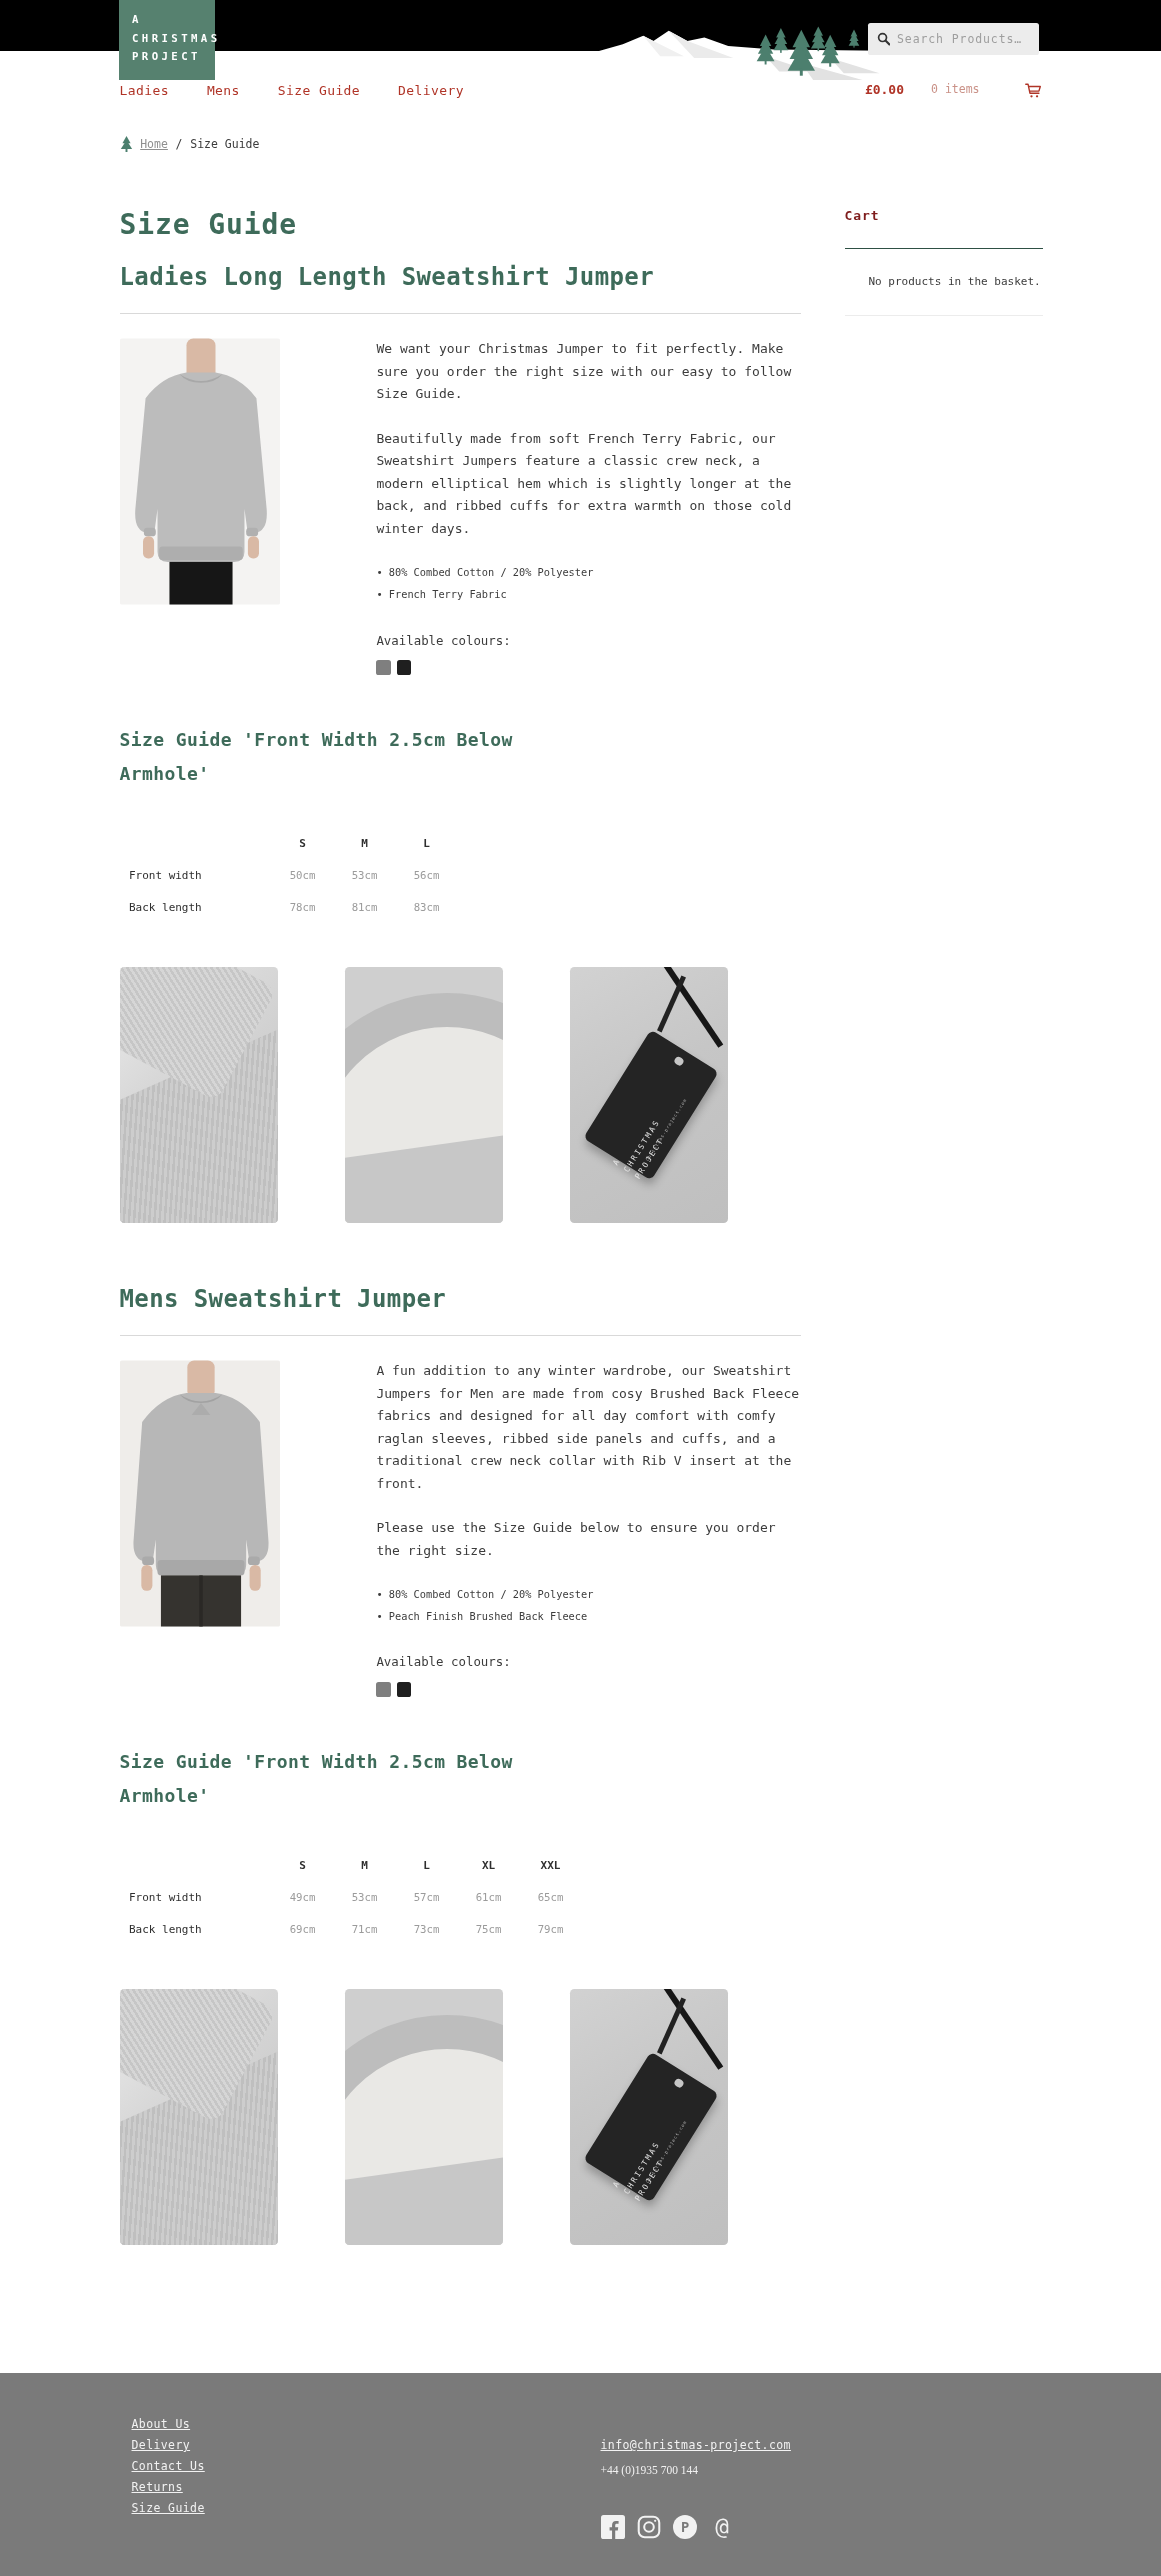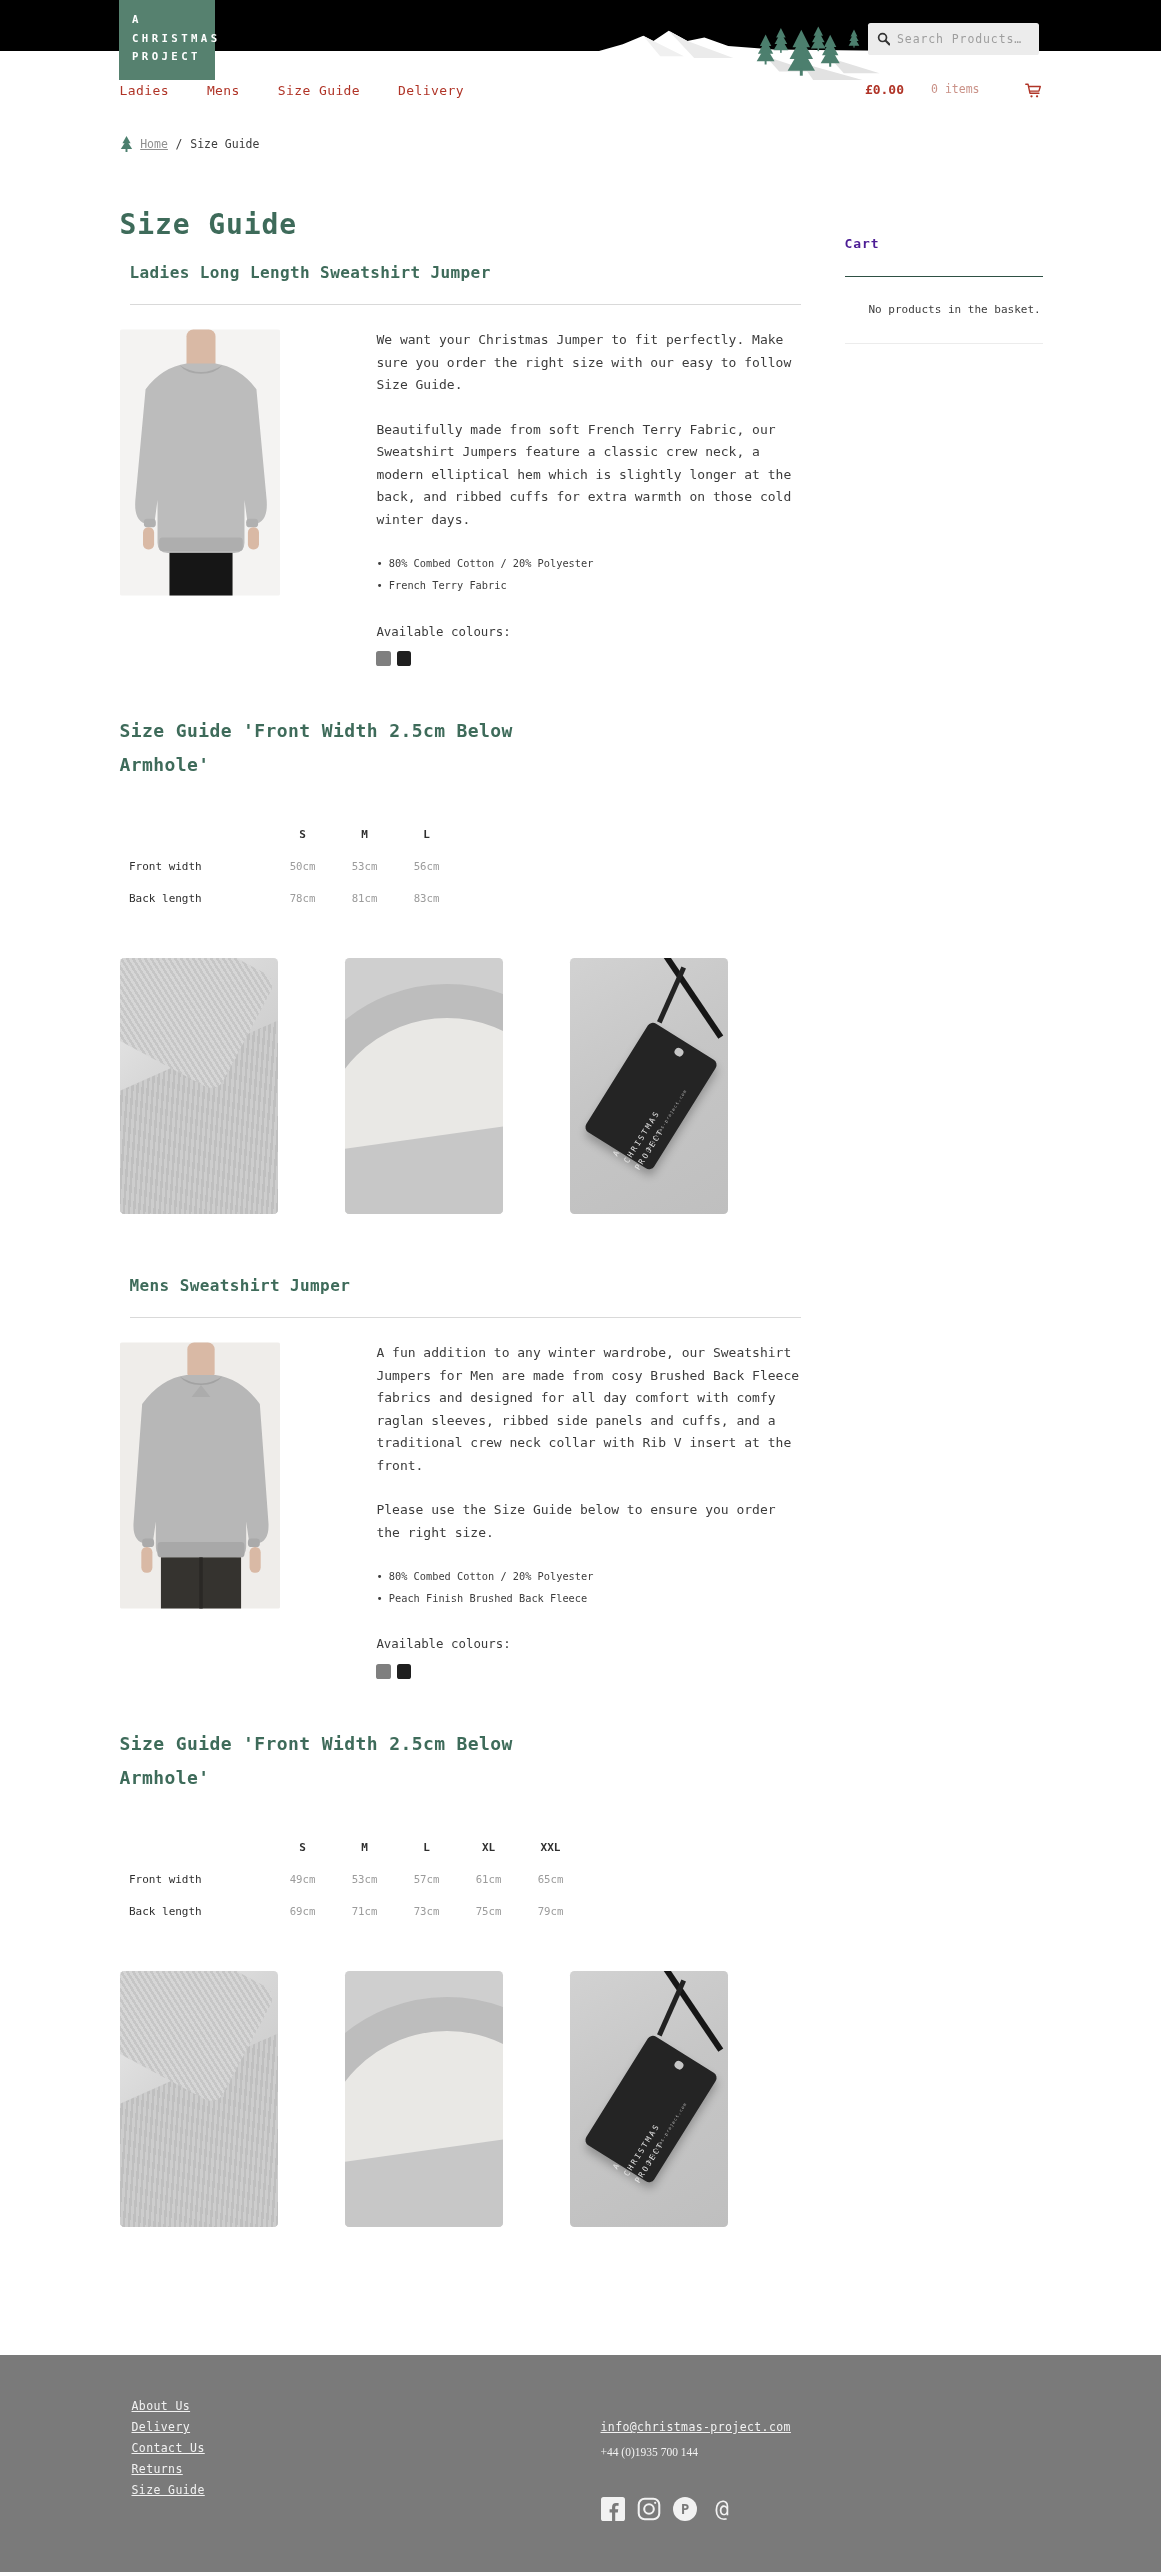--- a/index.html
+++ b/index.html
@@ -42,22 +42,22 @@
   .breadcrumb a { color:#8f8f8f; }
   .breadcrumb .sep, .breadcrumb .current { color:#3c3c3c; }
 
   
   .layout { display:flex; margin-top:56px; }
   main { width:681px; }
   aside { width:198px; margin-left:44px; }
 
   h1 { font-size:28px; color:#3E6B5A; letter-spacing:0.9px; font-weight:bold; }
   h2.section {
-    font-size:16px; color:#3E6B5A; font-weight:bold; letter-spacing:0.4px;
-    margin-top:22px; padding-bottom:22px; border-bottom:0.9px solid #d9d9d9;margin-left:10px;
+    font-size:24px; color:#3E6B5A; font-weight:bold; letter-spacing:0.4px;
+    margin-top:22px; padding-bottom:22px; border-bottom:0.9px solid #d9d9d9;
   }
   h2.table-heading {
     font-size:18px; color:#3E6B5A; font-weight:bold; letter-spacing:0.4px;
     width:479px; line-height:1.9; margin-top:48px;
   }
 
   .product-row { display:flex; gap:64px; margin-top:24px; }
   .copy { width:427px; font-size:13px; line-height:1.73;margin-left:32px; }
   .copy p { margin-bottom:22px; }
   .copy ul { list-style:none; font-size:10.3px; line-height:2.1; }
@@ -111,22 +111,22 @@
     position:absolute; top:50px; left:-10.3px; width:128px; transform:rotate(-90deg);
     color:#e8e8e8; font-size:7.7px; letter-spacing:2.1px; line-height:1.7; text-align:left;
   }
   .tag .tag-url {
     position:absolute; top:51px; right:-46px; width:120px; transform:rotate(-90deg);
     color:#bdbdbd; font-size:4.3px; letter-spacing:0.9px;
   }
 
   
   .cart-title {
-    font-size:13px; color:#4c1d95; font-weight:bold; letter-spacing:0.9px;
-    padding-bottom:25px; border-bottom:1.7px solid #2E5044;margin-top:28px;
+    font-size:13px; color:#7f1d1d; font-weight:bold; letter-spacing:0.9px;
+    padding-bottom:25px; border-bottom:1.7px solid #2E5044;
   }
   .cart-widget { padding:23px 0 23px 24px; border-bottom:0.9px solid #ececec; }
   .cart-widget p { font-size:11px; line-height:1.75; color:#3c3c3c; }
 
   
   footer { margin-top:128px; background:#7A7A7A; padding:44px 0 50px 0; }
   .footer-inner { display:flex; }
   .footer-links { display:flex; flex-direction:column; gap:7px; width:481px; padding-left:12px; }
   .footer-links a { color:#f2f2f2; font-size:11.5px; letter-spacing:0.4px; }
   .footer-contact { padding-top:19px; }

